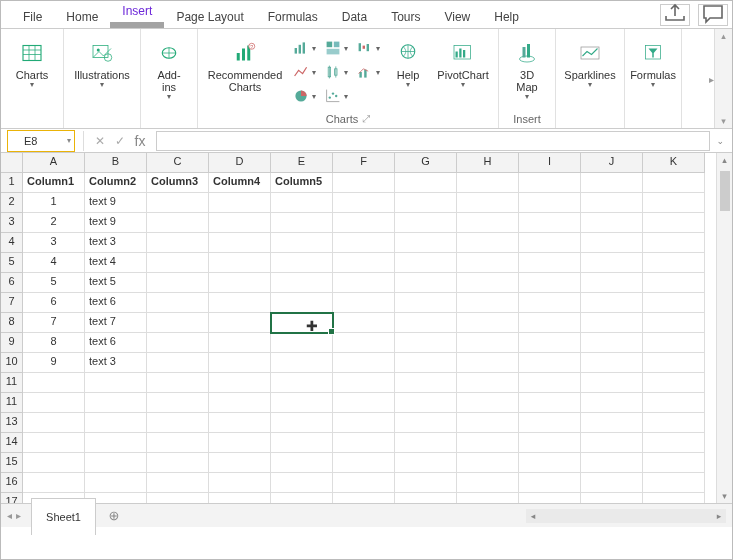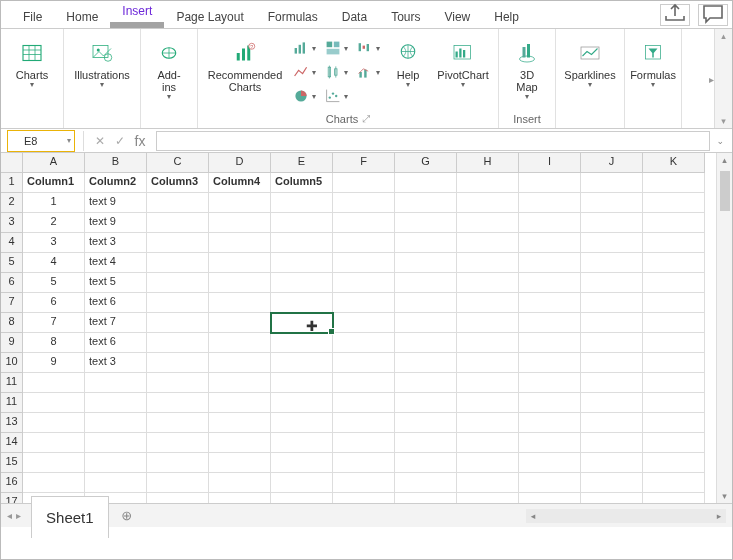--- a/index.html
+++ b/index.html
@@ -55,21 +55,21 @@
 .cursor-cross { position: absolute; left: 305px; top: 165px; font-size: 14px; color: #333; pointer-events: none; }
 .grid-vscroll { position: absolute; right: 0; top: 0; bottom: 0; width: 16px; background: #f3f3f3; border-left: 1px solid #ddd; display: flex; flex-direction: column; align-items: center; }
 .grid-vscroll .arrow { font-size: 9px; color: #888; cursor: pointer; padding: 2px 0; }
 .grid-vscroll .thumb { width: 10px; height: 40px; background: #ccc; margin-top: 4px; }
 .grid-vscroll .track { flex: 1; }
 
 
 .sheet-bar { display: flex; align-items: center; height: 24px; border-top: 1px solid #ccc; background: #f3f3f3; }
 .sheet-nav { display: flex; gap: 4px; padding: 0 6px; color: #999; }
 .sheet-nav span { cursor: pointer; font-size: 10px; }
-.sheet-tab { background: #fff; border: 1px solid #ccc; border-bottom: none; padding: 12px 14px; font-size: 15px; margin-left: 4px; cursor: pointer; position: relative; top: 1px; }
+.sheet-tab { background: #fff; border: 1px solid #ccc; border-bottom: none; padding: 12px 14px; font-size: 11px; margin-left: 4px; cursor: pointer; position: relative; top: 1px; }
 .sheet-add { margin-left: 10px; width: 16px; height: 16px; border-radius: 50%; display: flex; align-items: center; justify-content: center; color: #888; cursor: pointer; font-size: 13px; }
 .sheet-spacer { flex: 1; }
 .sheet-hscroll { width: 200px; height: 14px; background: #eaeaea; margin-right: 6px; display: flex; align-items: center; }
 .sheet-hscroll .arrow { font-size: 9px; color: #888; width: 14px; text-align: center; cursor: pointer; }
 .sheet-hscroll .track { flex: 1; height: 10px; }
 
 
 svg { width: 24px; height: 24px; }
 .small-btn svg { width: 16px; height: 16px; }
 </style>

